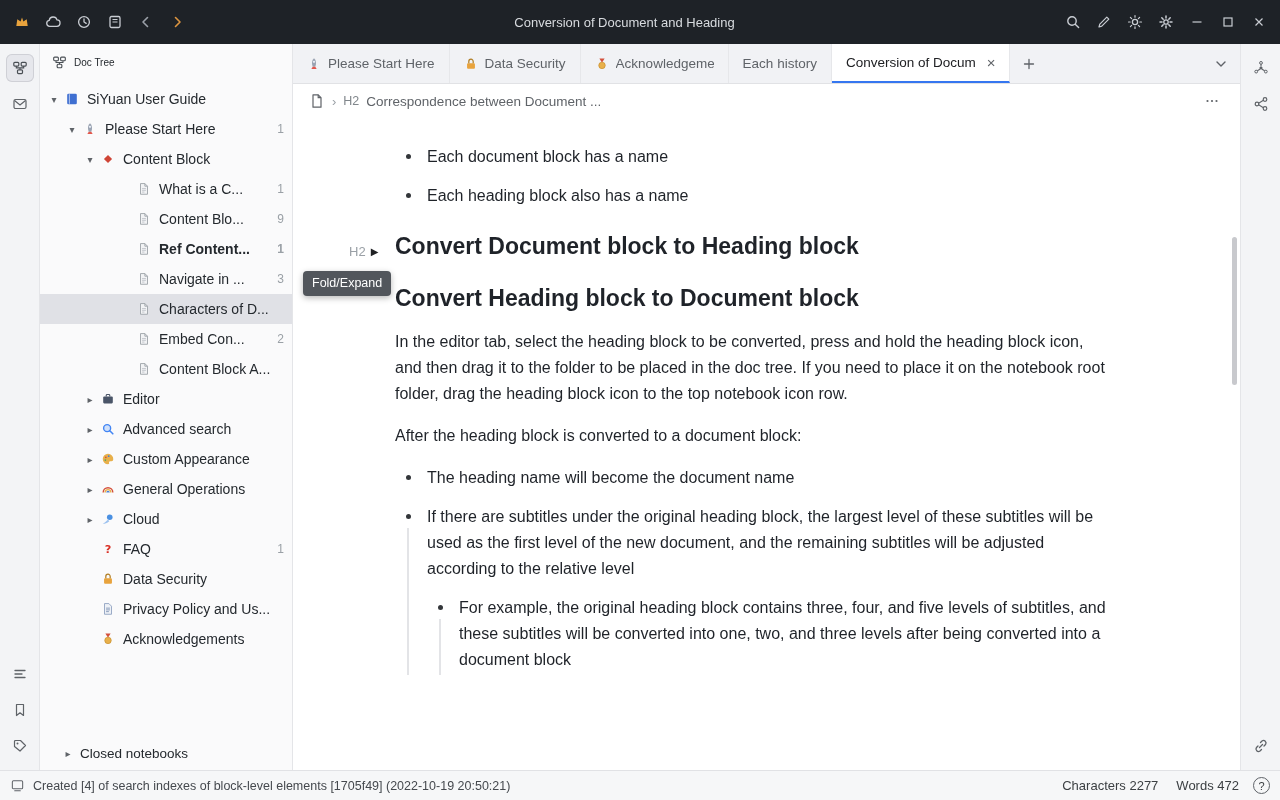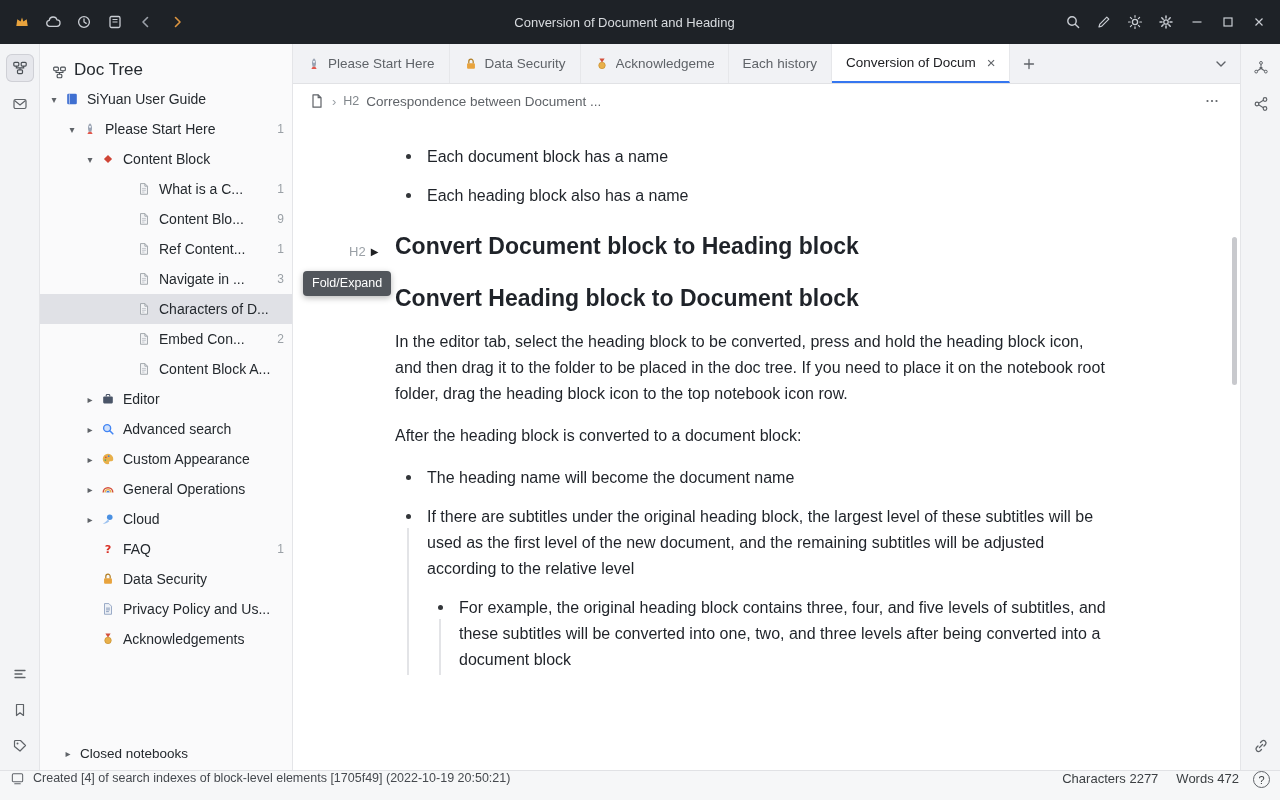--- a/index.html
+++ b/index.html
@@ -19,21 +19,21 @@
   .dock { width:40px; background:#f3f4f6; display:flex; flex-direction:column; align-items:center; padding:6px 0; flex-shrink:0; }
   .dock-left { border-right:1px solid #e4e5e8; }
   .dock-right { border-left:1px solid #e4e5e8; }
   .dock-top, .dock-bottom { display:flex; flex-direction:column; align-items:center; }
   .dock-bottom { margin-top:auto; }
   .dock-btn { width:28px; height:28px; margin:4px 0; border-radius:6px; display:flex; align-items:center; justify-content:center; cursor:pointer; }
   .dock-btn.active { background:#e6e7ec; box-shadow:0 0 0 1px #cfd0d6 inset; }
 
   
   .doctree { width:253px; background:#fafafb; border-right:1px solid #e4e5e8; display:flex; flex-direction:column; flex-shrink:0; }
-  .dt-header { height:36px; display:flex; align-items:flex-end; gap:7px; padding:0 12px; font-size:17px; color:#24292e; flex-shrink:0; }
+  .dt-header { height:36px; display:flex; align-items:center; gap:7px; padding:0 12px; font-size:10px; color:#24292e; flex-shrink:0; }
   .dt-hicon { display:flex; }
   .dt-list { flex:1; overflow:hidden; padding-top:4px; font-size:14px; }
   .dt-row { height:30px; display:flex; align-items:center; padding-right:8px; cursor:pointer; color:#24292e; }
   .dt-row.selected { background:#e0e1e6; }
   .chev { width:16px; flex-shrink:0; text-align:center; color:#5f6368; font-size:10px; }
   .dt-icon { width:20px; flex-shrink:0; display:flex; justify-content:center; }
   .dt-label { flex:1; margin-left:5px; white-space:nowrap; overflow:hidden; }
   .dt-count { color:#9aa0a6; font-size:12px; margin-left:6px; }
   .dt-footer { height:34px; display:flex; align-items:center; gap:4px; padding-left:20px; font-size:13.5px; color:#24292e; cursor:pointer; flex-shrink:0; }
 
@@ -67,21 +67,21 @@
 
   .blist { list-style:none; margin:14px 0; }
   .blist.nested { margin:13px 0 0 0; }
   .blist li { position:relative; padding-left:32px; margin:13px 0; }
   .dot { position:absolute; left:11px; top:10px; width:5px; height:5px; border-radius:50%; background:#33363a; }
   li.guided::before { content:""; position:absolute; left:12px; top:24px; bottom:-2px; width:2px; background:#e3e4e7; }
 
   .vscroll { position:absolute; right:3px; top:193px; width:5px; height:148px; border-radius:3px; background:#c8c9cd; cursor:pointer; }
 
   
-  .statusbar { height:30px; background:#f6f7f8; border-top:1px solid #e1e2e5; display:flex; padding:0 10px; font-size:12.5px; color:#45494e; flex-shrink:0; }
+  .statusbar { height:30px; background:#f6f7f8; border-top:1px solid #e1e2e5; display:flex; align-items:center; padding:0 10px; font-size:12.5px; color:#45494e; flex-shrink:0; }
   .sb-icon { display:flex; margin-right:8px; cursor:pointer; }
   .sb-msg { white-space:nowrap; overflow:hidden; }
   .sb-spacer { flex:1; }
   .sb-count { font-size:13px; color:#3c4043; margin-left:18px; white-space:nowrap; }
   .sb-help { width:17px; height:17px; border:1.2px solid #5f6368; border-radius:50%; display:flex; align-items:center; justify-content:center; font-size:11px; color:#3c4043; margin-left:14px; cursor:pointer; flex-shrink:0; }
 </style>
 </head>
 <body>
 
 <div class="app">
@@ -300,21 +300,21 @@
             <span class="dt-icon">
               <svg width="14" height="14" viewBox="0 0 16 16" fill="none" xmlns="http://www.w3.org/2000/svg">
                 <path d="M4 1.8 h5 L12 4.8 V14 H4 Z" fill="#f2f3f5" stroke="#9aa0a6" stroke-width="1"></path>
                 <path d="M9 1.8 V4.8 H12" stroke="#9aa0a6" stroke-width="1"></path>
                 <path d="M5.8 7.5 H10.2 M5.8 9.5 H10.2 M5.8 11.5 H8.5" stroke="#b7bcc2" stroke-width="0.9"></path>
               </svg>
             </span>
             <span class="dt-label">Content Blo...</span>
             <span class="dt-count">9</span>
           </div>
-          <div class="dt-row" style="padding-left: 78px;">
+          <div class="dt-row" style="padding-left: 78px; font-weight: bold;">
             <span class="chev"></span>
             <span class="dt-icon">
               <svg width="14" height="14" viewBox="0 0 16 16" fill="none" xmlns="http://www.w3.org/2000/svg">
                 <path d="M4 1.8 h5 L12 4.8 V14 H4 Z" fill="#f2f3f5" stroke="#9aa0a6" stroke-width="1"></path>
                 <path d="M9 1.8 V4.8 H12" stroke="#9aa0a6" stroke-width="1"></path>
                 <path d="M5.8 7.5 H10.2 M5.8 9.5 H10.2 M5.8 11.5 H8.5" stroke="#b7bcc2" stroke-width="0.9"></path>
               </svg>
             </span>
             <span class="dt-label">Ref Content...</span>
             <span class="dt-count">1</span>

